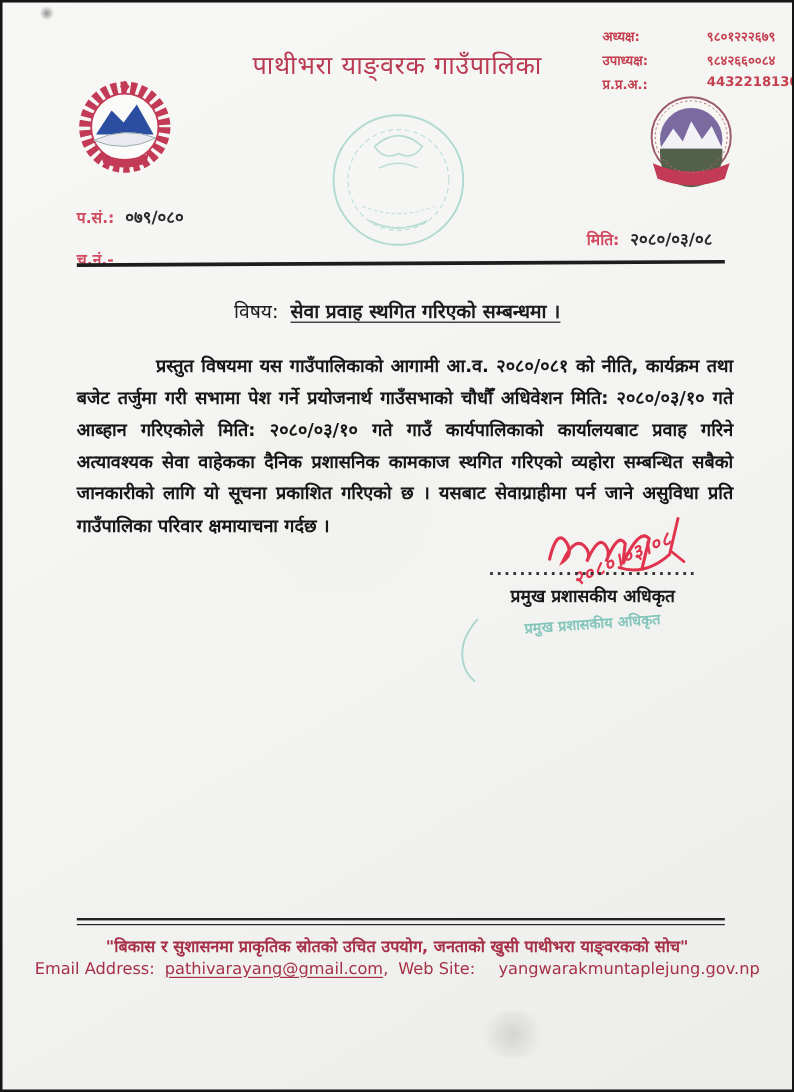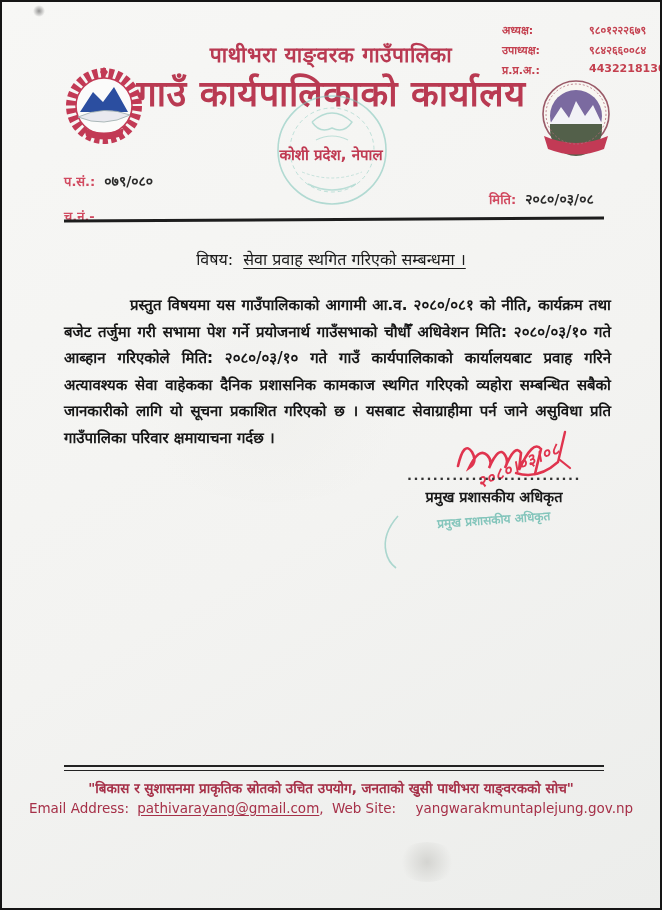--- a/index.html
+++ b/index.html
@@ -8,32 +8,32 @@
     background: linear-gradient(150deg,#f7f7f5 0%, #f3f3f1 55%, #ecedeb 100%);
     border:2px solid #151515; box-sizing:border-box; overflow:hidden;
     font-family:"DejaVu Sans", sans-serif; color:#1e1e1e;
   }
   .abs { position:absolute; }
   .center { left:0; right:0; text-align:center; }
 
   
   .contact-row { display:flex; gap:23px; font-size:11px; font-weight:bold; color:#c4404f; }
   .contact-row .lab { width:64px; }
-  .org-name { font-size:21px; font-weight:bold; color:#b93a52; letter-spacing:.5px; }
+  .org-name { font-size:21px; font-weight:normal; color:#b93a52; letter-spacing:.5px; }
   .office-title { font-size:36px; font-weight:bold; color:#b93a52; letter-spacing:.5px; }
   .addr { font-size:15px; font-weight:bold; color:#c03a52; }
 
   .meta-label { font-size:13px; font-weight:bold; color:#d14a60; }
   .meta-value { font-size:14px; color:#2a2a2a; font-weight:bold; }
 
   .rule { background:#1d1d1d; height:2.5px; }
   .rule-double { border-top:2px solid #222; border-bottom:1.2px solid #222; height:2.5px; }
 
   .subject { font-size:16px; color:#1b1b1b; }
-  .subject .subj-text { font-weight:normal; text-decoration:underline; text-underline-offset:3px; }
+  .subject .subj-text { font-weight:bold; text-decoration:underline; text-underline-offset:3px; }
 
   .body-par {
     font-size:15px; line-height:26.5px; text-align:justify; text-indent:66px;
     color:#161616; font-weight:700;
   }
 
   .sig-date {
     color:#e0344e; font-size:16px; font-weight:bold; font-style:italic;
     transform:rotate(-24deg); display:inline-block; letter-spacing:1px; white-space:nowrap;
   }
@@ -69,21 +69,20 @@
       <span>९८४२६६००८४</span>
     </div>
     <div class="contact-row" style="margin-top:5px;">
       <span class="lab">प्र.प्र.अ.:</span>
       <span>4432218130</span>
     </div>
   </div>
 
   <div class="abs center org-name" style="top:38px;">पाथीभरा याङ्वरक गाउँपालिका</div>
 
-  <div class="abs center office-title" style="top:66px;">गाउँ कार्यपालिकाको कार्यालय</div>
 
   <div class="abs" style="left:58px;top:64px;">
     <svg width="88" height="86" viewBox="0 0 88 86">
       <circle cx="44" cy="40" r="33" fill="none" stroke="#c23a55" stroke-width="10" stroke-dasharray="5 3"></circle>
       <circle cx="44" cy="40" r="28" fill="#fbfbfa" stroke="#c23a55" stroke-width="1.5"></circle>
       <path d="M20 46 L33 26 L43 36 L54 21 L68 46 Z" fill="#2b4ea0"></path>
       <path d="M18 51 Q44 39 70 49 Q44 62 18 51 Z" fill="#e9e9ef" stroke="#9aa" stroke-width="0.8"></path>
       <path d="M24 62 Q44 71 64 62 L62 70 Q44 77 26 70 Z" fill="#c23a55"></path>
       <path d="M40 6 L44 1 L48 6 L44 12 Z" fill="#c23a55"></path>
     </svg>
@@ -104,21 +103,20 @@
     <svg width="136" height="128" viewBox="0 0 136 128">
       <circle cx="68" cy="62" r="54" fill="none" stroke="#7cc4b8" stroke-width="1.6" opacity=".75"></circle>
       <circle cx="68" cy="62" r="42" fill="none" stroke="#7cc4b8" stroke-width="1" opacity=".6" stroke-dasharray="4 3"></circle>
       <path d="M48 34 Q68 16 88 34 Q80 46 68 40 Q56 46 48 34" fill="none" stroke="#7cc4b8" stroke-width="1.4" opacity=".7"></path>
       <path d="M44 96 Q68 108 92 96" fill="none" stroke="#7cc4b8" stroke-width="1.6" opacity=".65"></path>
       <path d="M38 84 Q68 96 98 84" fill="none" stroke="#7cc4b8" stroke-width="1" opacity=".5" stroke-dasharray="3 2"></path>
       <path d="M52 52 Q68 44 84 52" fill="none" stroke="#7cc4b8" stroke-width="1.2" opacity=".6"></path>
     </svg>
   </div>
 
-  <div class="abs center addr" style="top:142px;">कोशी प्रदेश, नेपाल</div>
 
   <div class="abs" style="left:62px;top:169px;">
     <span class="meta-label">प.सं.:</span>
     <span class="meta-value" style="margin-left:4px;">०७९/०८०</span>
   </div>
   <div class="abs" style="left:62px;top:204px;">
     <span class="meta-label">च.नं.-</span>
   </div>
   <div class="abs" style="left:487px;top:187px;">
     <span class="meta-label">मिति:</span>

